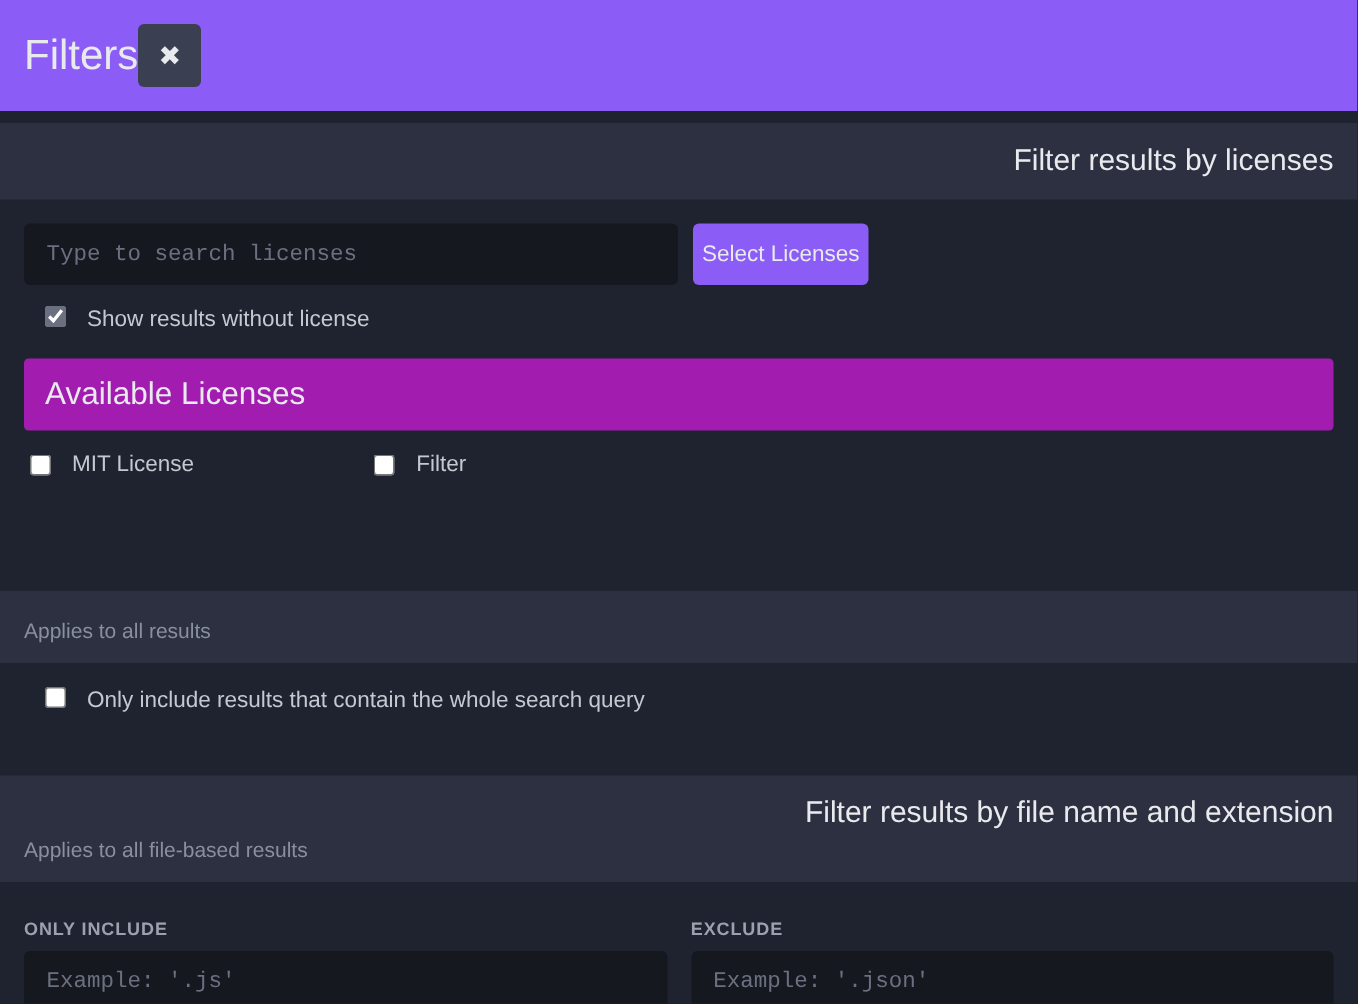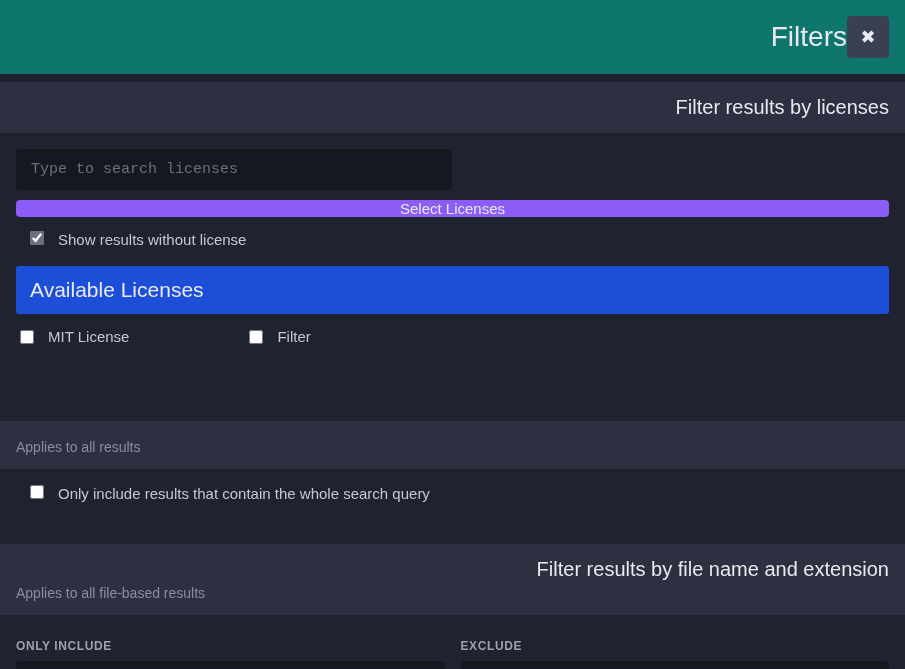--- a/index.html
+++ b/index.html
@@ -20,24 +20,24 @@
       width: 12px;
     }
     ::-webkit-scrollbar-track {
       background: #1a1d28;
     }
     ::-webkit-scrollbar-thumb {
       background: #4a5060;
       border-radius: 2px;
     }
     .header-bar {
-      background-color: #0f766e;
+      background-color: #8b5cf6;
       padding: 16px 16px;
       display: flex;
-      justify-content: flex-end;
+      justify-content: flex-start;
       align-items: center;
     }
     .header-title {
       color: #e8eaee;
       font-size: 28px;
       font-weight: 400;
     }
     .close-btn {
       background-color: #3a3f52;
       border: none;
@@ -67,21 +67,20 @@
       font-size: 14px;
       margin-top: 4px;
     }
     .section-body {
       padding: 16px;
     }
     .row-flex {
       display: flex;
       gap: 10px;
       align-items: stretch;
-      flex-direction: column;
     }
     .search-input {
       flex: 1;
       max-width: 436px;
       background-color: #15181f;
       border: 1px solid #15181f;
       border-radius: 4px;
       padding: 11px 14px;
       color: #c5c8d0;
       font-family: "SFMono-Regular", Consolas, "Liberation Mono", Menlo, monospace;
@@ -114,21 +113,21 @@
       width: 14px;
       height: 14px;
       cursor: pointer;
       accent-color: #6b7080;
     }
     .checkbox-label {
       color: #c5c8d0;
       font-size: 15px;
     }
     .sub-header {
-      background-color: #1d4ed8;
+      background-color: #a21caf;
       padding: 12px 14px;
       border-radius: 3px;
       margin-top: 18px;
     }
     .sub-header-title {
       color: #e8eaee;
       font-size: 21px;
       font-weight: 400;
     }
     .license-grid {

